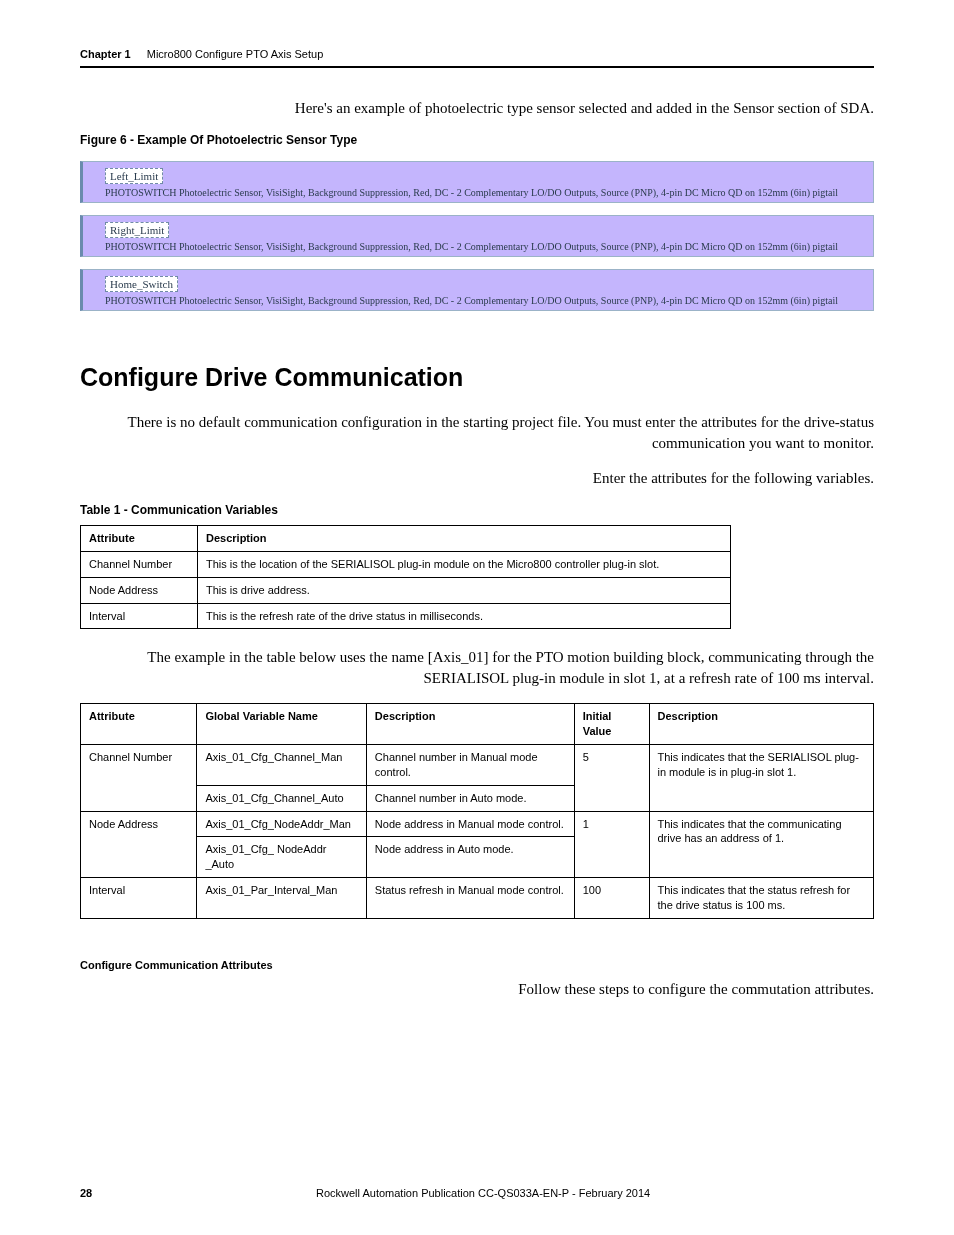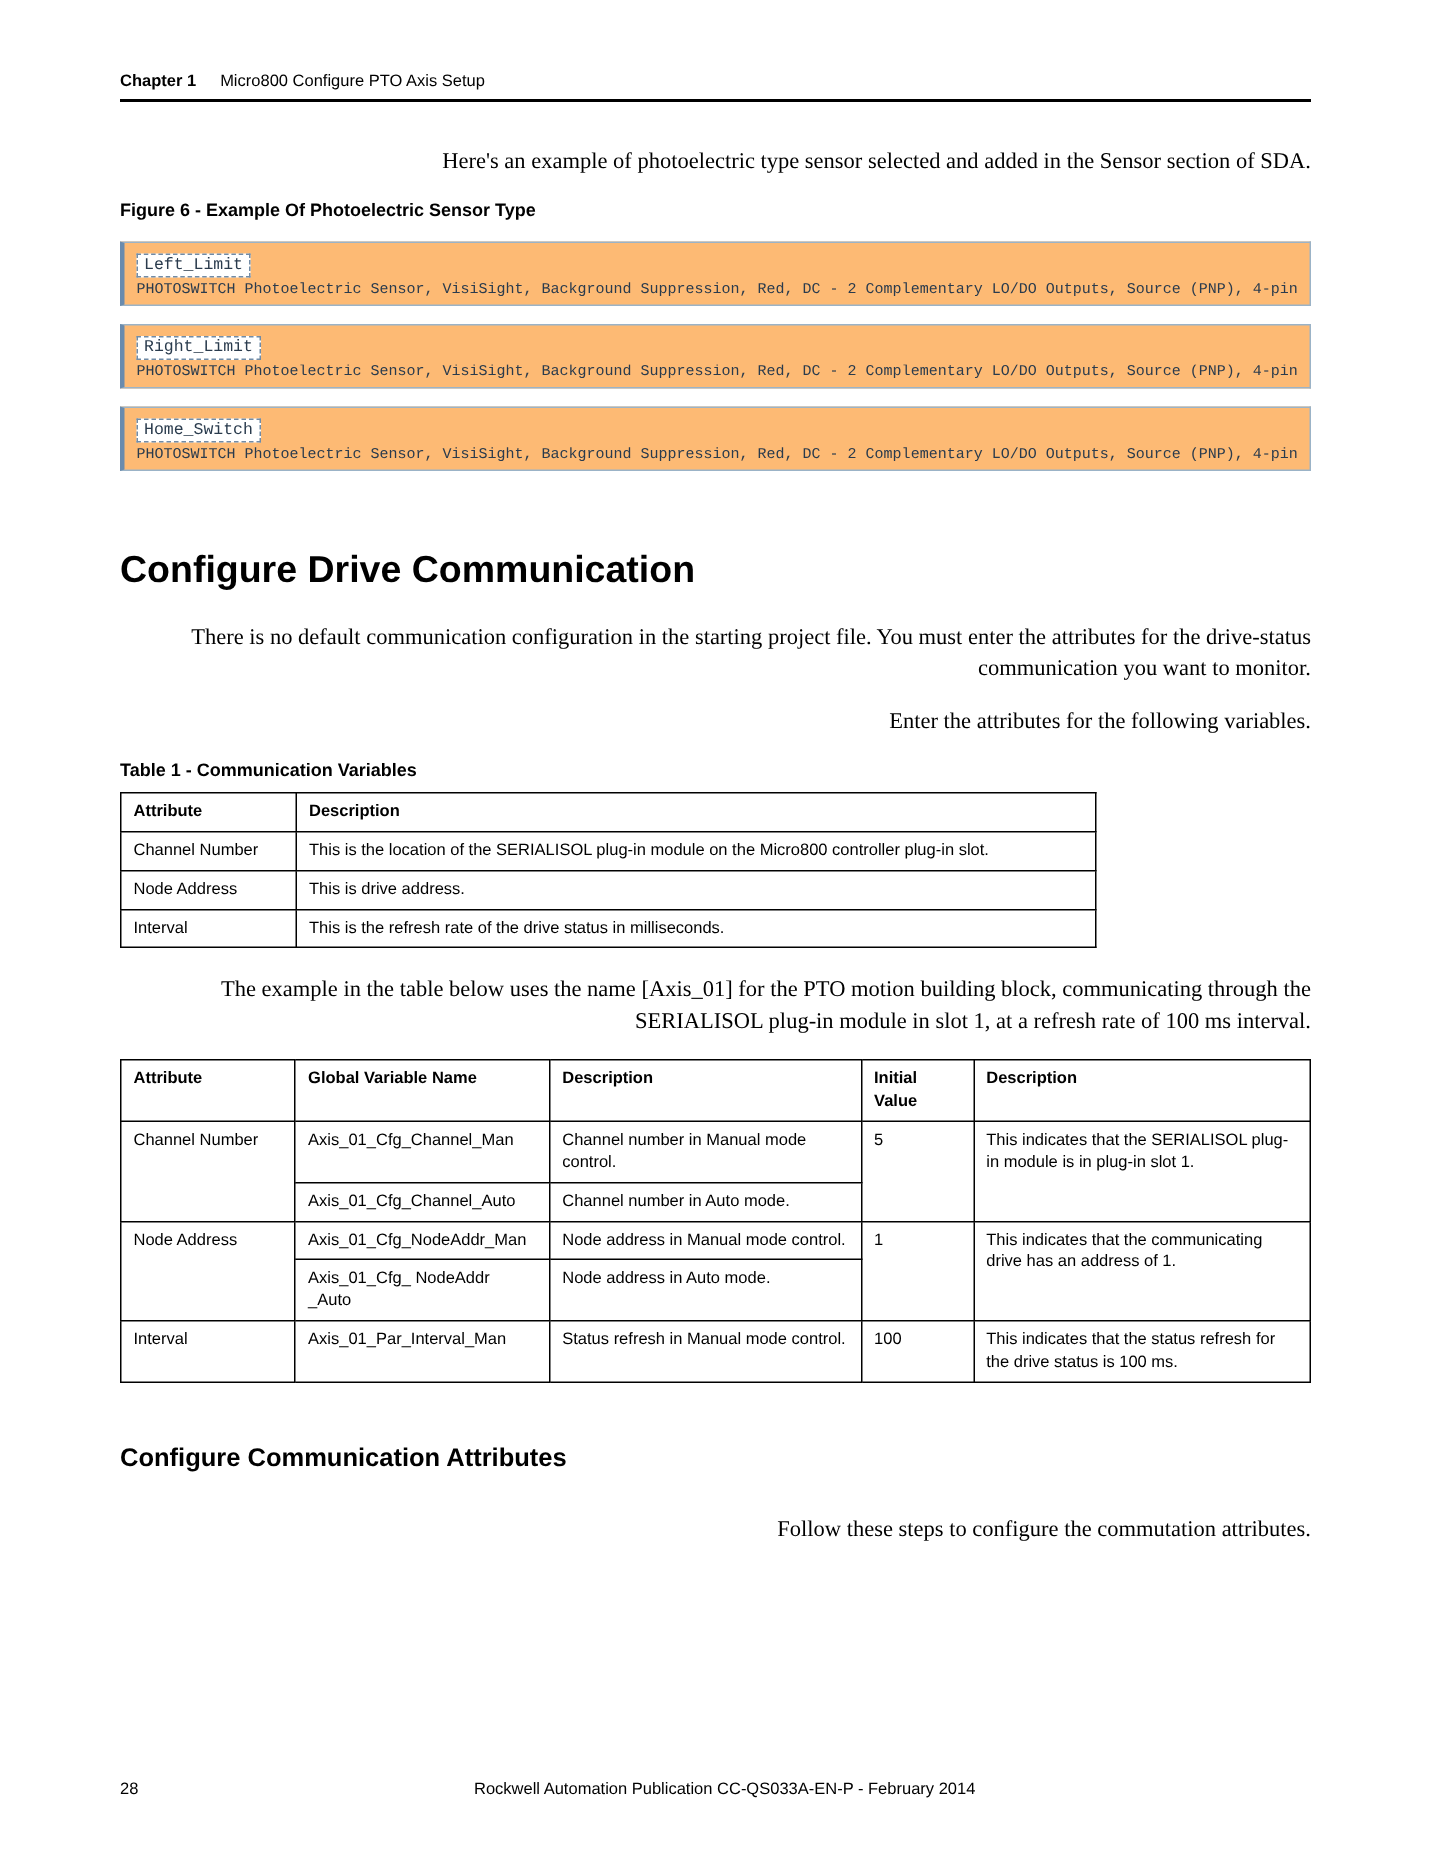--- a/index.html
+++ b/index.html
@@ -44,23 +44,23 @@
     font-weight: bold;
     font-size: 12px;
     margin-bottom: 14px;
   }
   .sensor-group {
     margin-bottom: 12px;
   }
   .sensor-box {
     border: 1px solid #9bb3c7;
     border-left: 3px solid #6a8bad;
-    background: #fdba74;
-    padding: 4px 8px;
-    font-family: Liberation Mono, monospace;
+    background: #c4b5fd;
+    padding: 4px 22px;
+    font-family: Liberation Serif, serif;
   }
   .sensor-label {
     display: inline-block;
     border: 1px dashed #718ba6;
     padding: 1px 4px;
     font-size: 11px;
     margin-bottom: 3px;
     color: #2a3b4d;
     background:#fff;
   }
@@ -73,23 +73,23 @@
   .section-heading-1 {
     font-family: Arial, Helvetica, sans-serif;
     font-weight: bold;
     font-size: 25px;
     margin-top: 52px;
     margin-bottom: 20px;
   }
   .section-heading-2 {
     font-family: Arial, Helvetica, sans-serif;
     font-weight: bold;
-    font-size: 17px;
+    font-size: 11px;
     margin-top: 40px;
-    margin-bottom: 28px;
+    margin-bottom: 8px;
   }
   .table-caption {
     font-family: Arial, Helvetica, sans-serif;
     font-weight: bold;
     font-size: 12px;
     margin-top: 6px;
     margin-bottom: 8px;
   }
   table {
     border-collapse: collapse;
@@ -124,21 +124,21 @@
   .footer {
     position: absolute;
     bottom: 36px;
     left: 80px;
     right: 80px;
     display: flex;
     justify-content: space-between;
     font-family: Arial, Helvetica, sans-serif;
     font-size: 11px;
   }
-  .footer-page { font-weight: normal; }
+  .footer-page { font-weight: bold; }
 </style>
 </head>
 <body>
 
 <div class="page">
   <div class="header-row">
     <span class="header-chapter">Chapter 1</span>
     <span class="header-title">Micro800 Configure PTO Axis Setup</span>
   </div>
   <hr class="header-hr">

